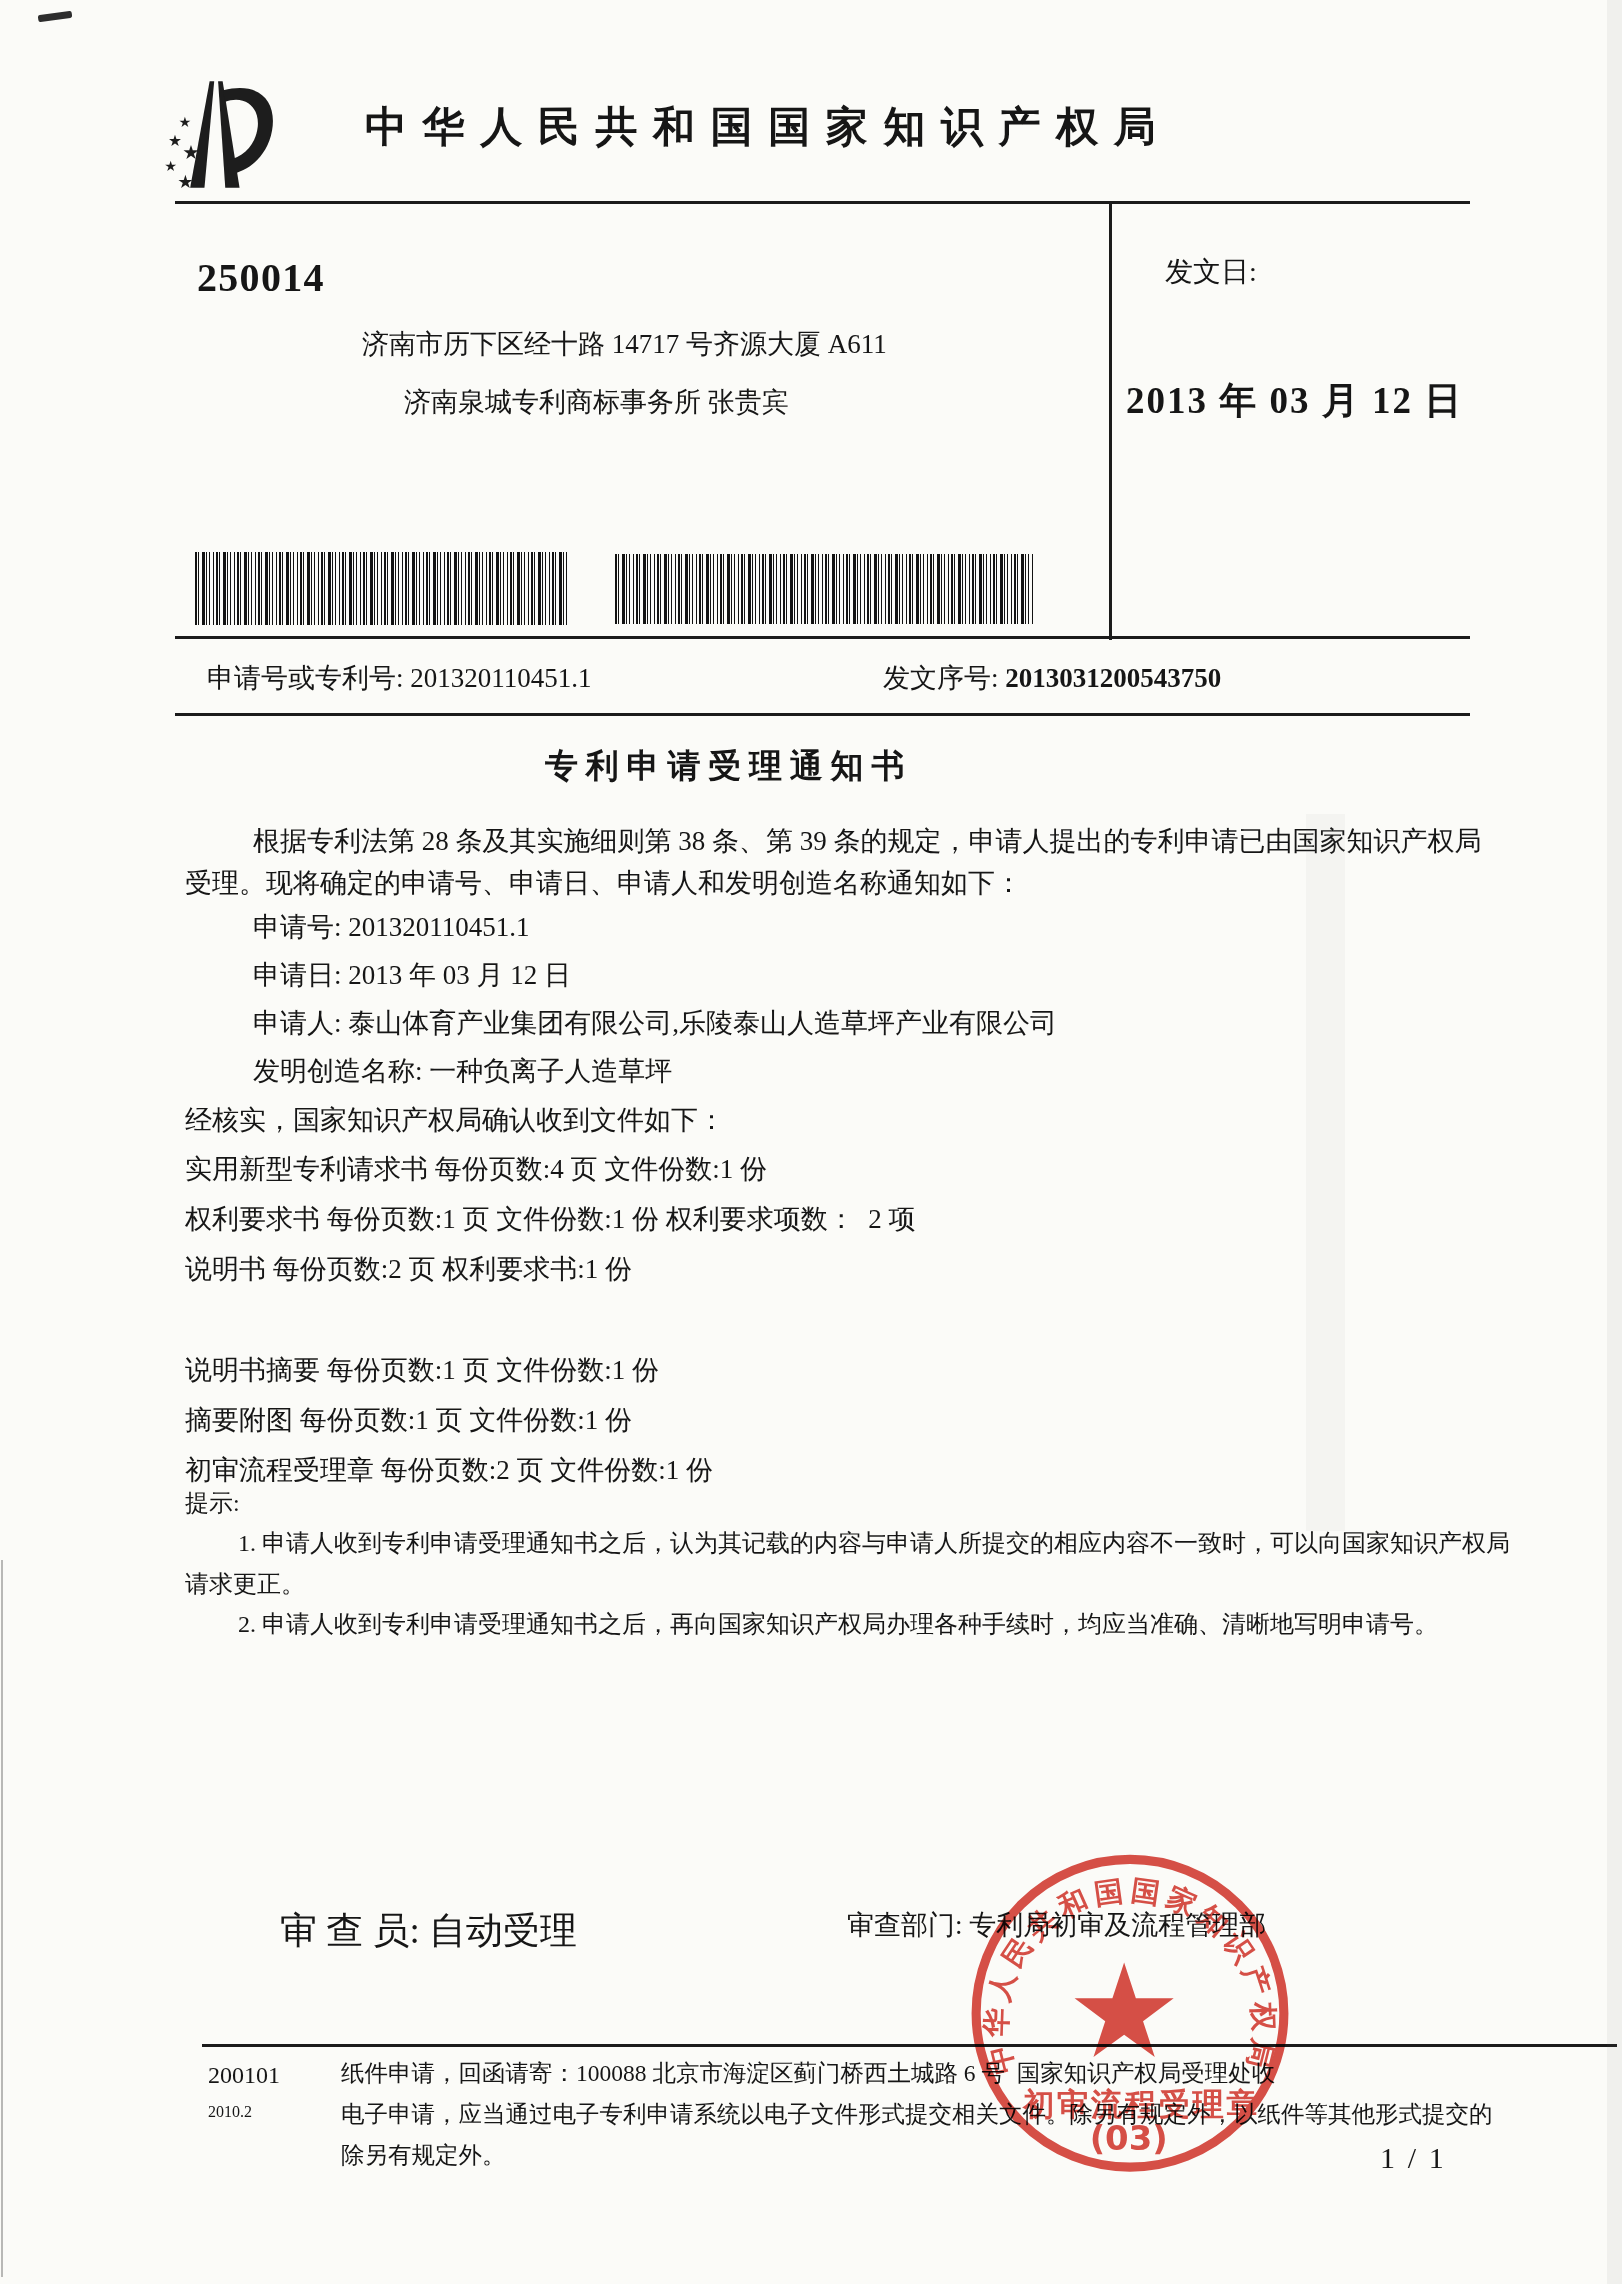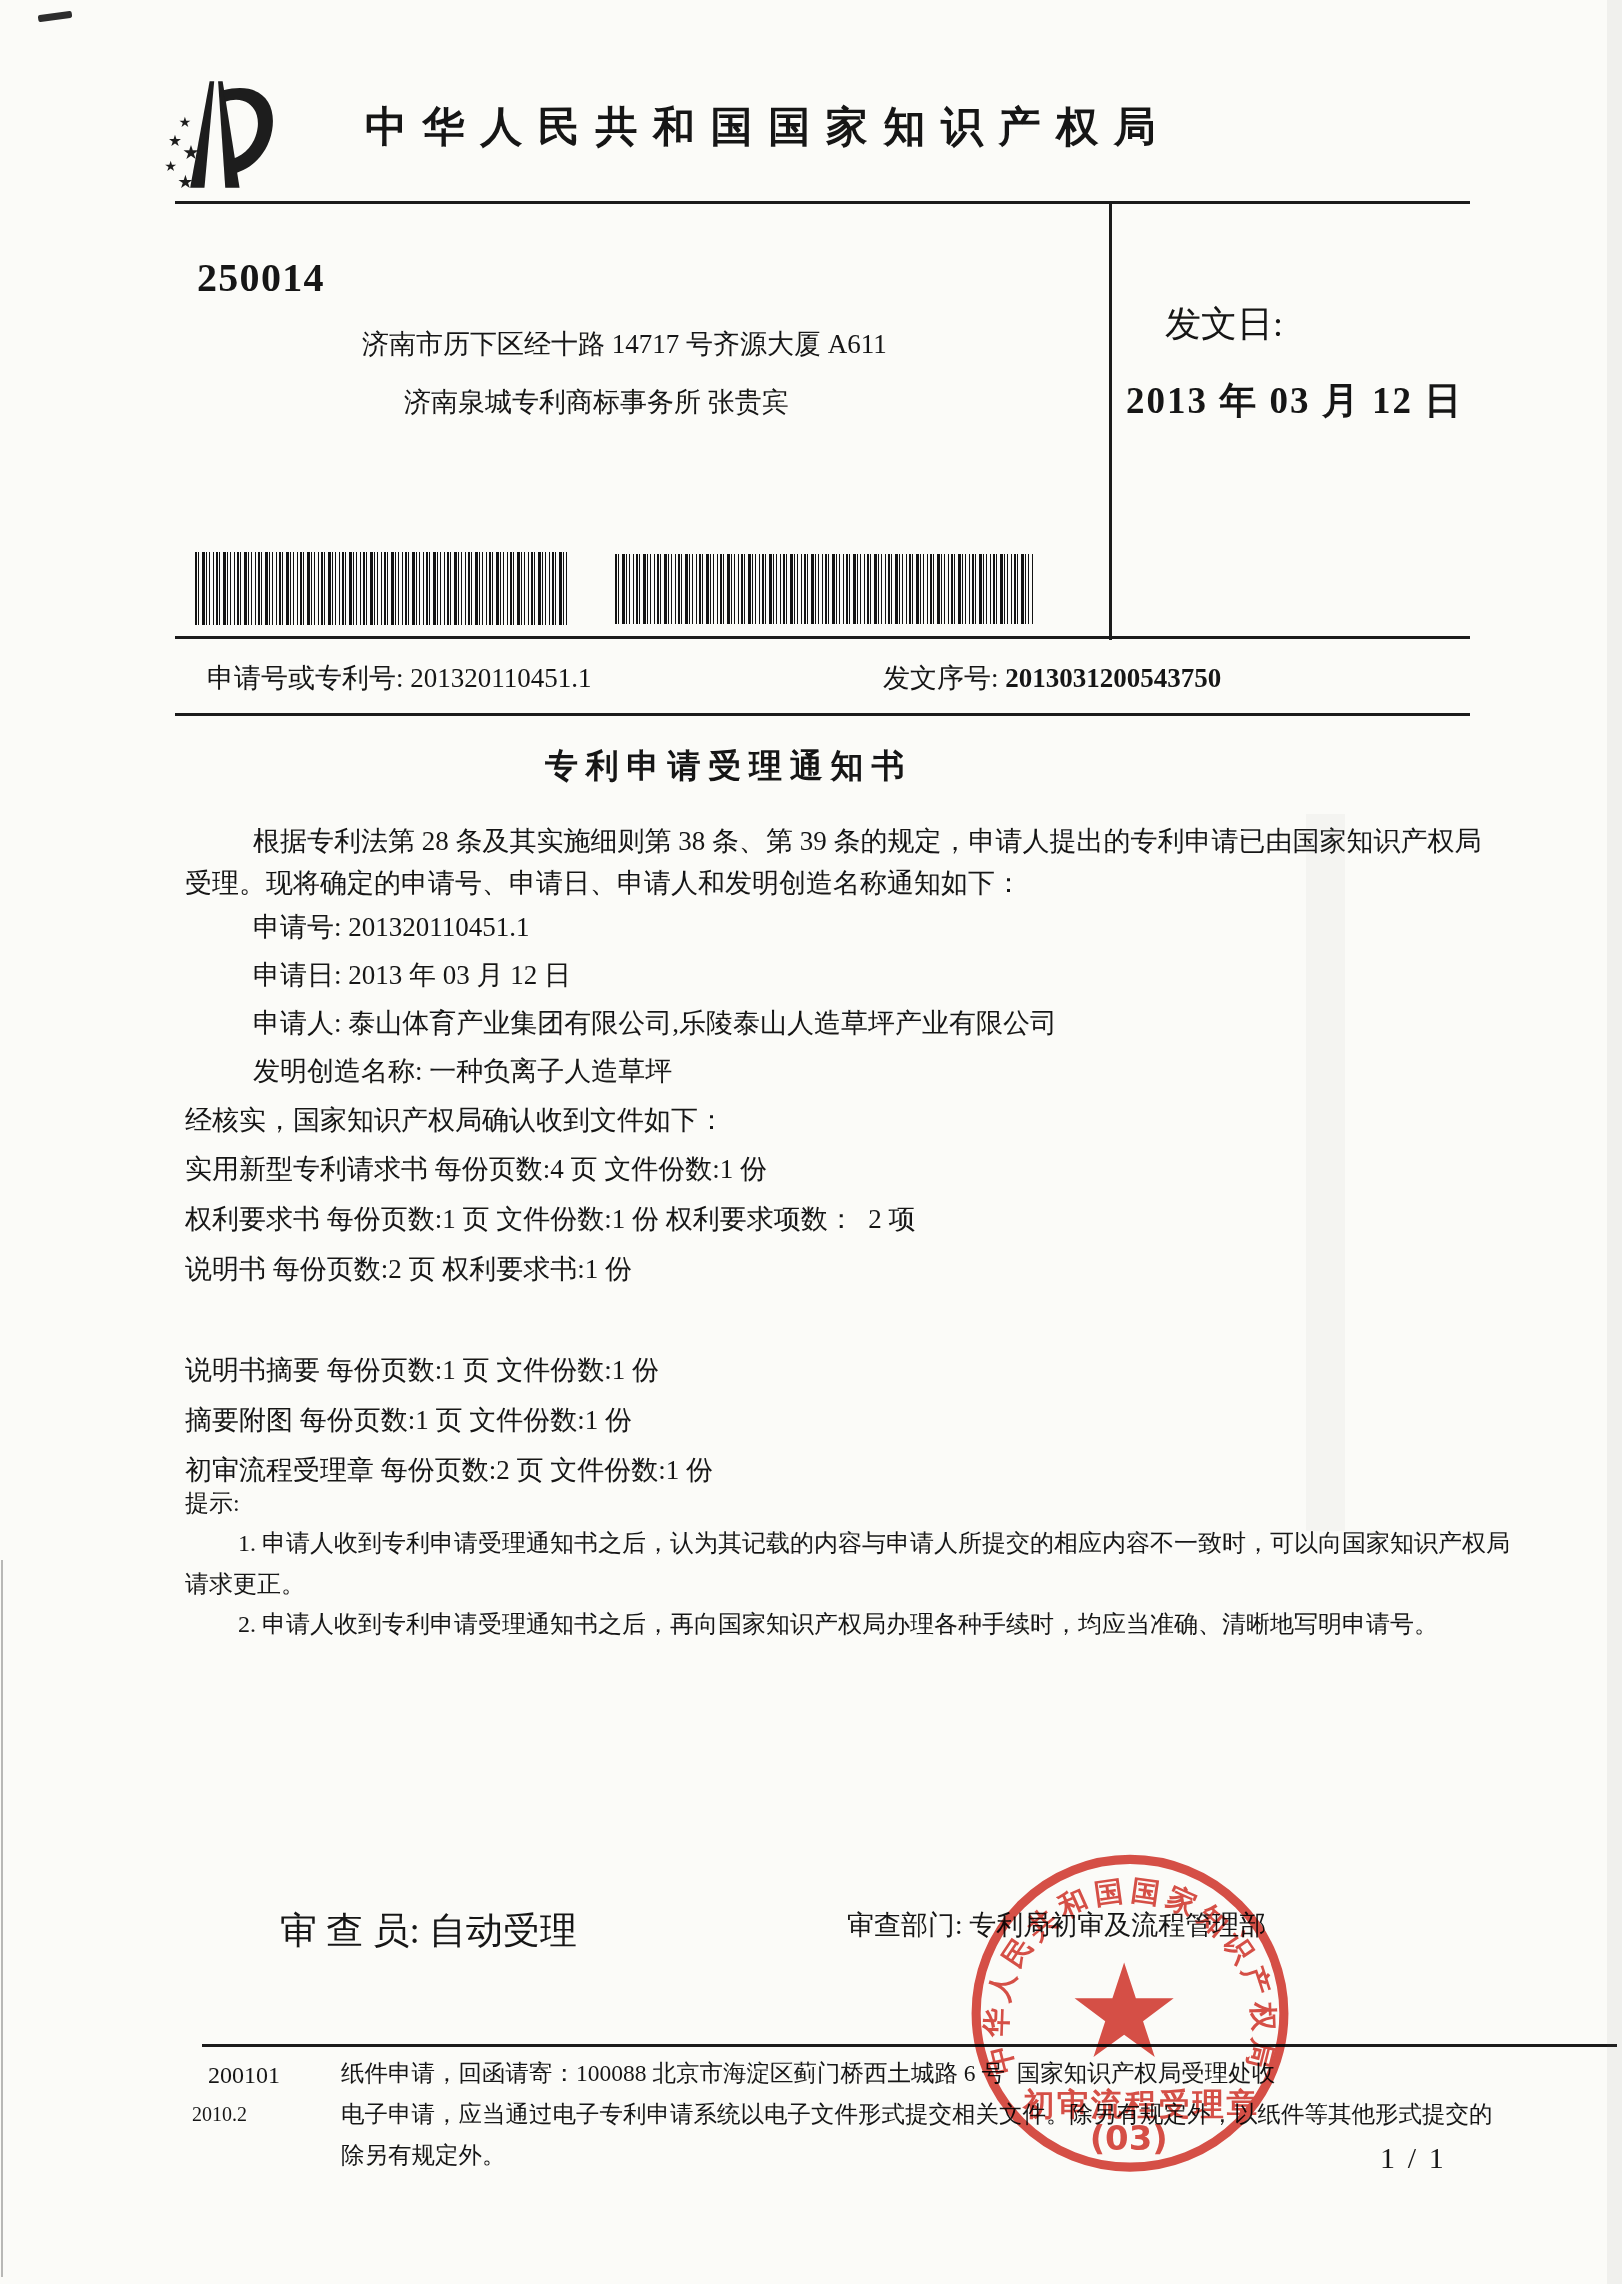--- a/index.html
+++ b/index.html
@@ -14,21 +14,21 @@
   #hdr-title{left:365px;top:102px;font-size:42px;font-weight:bold;letter-spacing:15.6px;}
   #rule-top{left:175px;top:201px;width:1295px;height:3.3px;}
   #vdiv{left:1109px;top:201px;width:2.6px;height:439px;}
   #rule-mid{left:175px;top:636px;width:1295px;height:3.3px;}
   #rule-low{left:175px;top:713px;width:1295px;height:2.6px;}
 
   
   #code-big{left:197px;top:254px;font-size:40px;font-weight:bold;letter-spacing:1.3px;}
   #addr1{left:362px;top:328px;font-size:27px;}
   #addr2{left:404px;top:386px;font-size:27px;}
-  #fawenri{left:1165px;top:255px;font-size:36px;margin-top:48px;}
+  #fawenri{left:1165px;top:255px;font-size:28px;}
   #fadate{left:1126px;top:379px;font-size:37px;font-weight:bold;letter-spacing:2px;}
 
   
   .barcode{position:absolute;background:repeating-linear-gradient(90deg,
       #121212 0 2px,#fbfbf8 2px 3.3px,#121212 3.3px 3.9px,#fbfbf8 3.9px 7.2px,
       #121212 7.2px 9.8px,#fbfbf8 9.8px 11px,#121212 11px 11.7px,#fbfbf8 11.7px 13.7px,
       #121212 13.7px 15px,#fbfbf8 15px 18px,#121212 18px 19px,#fbfbf8 19px 21px);}
   #barcode1{left:195px;top:552px;width:375px;height:73px;}
   #barcode2{left:615px;top:554px;width:418px;height:70px;}
 
@@ -60,21 +60,21 @@
   #tip1b{left:185px;top:1570px;font-size:24px;}
   #tip2{left:238px;top:1610px;font-size:24px;}
 
   
   #examiner{left:280px;top:1909px;font-size:37px;}
   #dept{left:847px;top:1909px;font-size:27px;}
 
   
   #rule-footer{left:202px;top:2044px;width:1415px;height:3.3px;}
   #fcode1{left:208px;top:2061px;font-size:24px;}
-  #fcode2{left:192px;top:2102px;font-size:20px;}
+  #fcode2{left:208px;top:2102px;font-size:16px;}
   #fl1{left:341px;top:2059px;font-size:23.5px;}
   #fl2{left:341px;top:2100px;font-size:23.5px;}
   #fl3{left:341px;top:2141px;font-size:23.5px;}
   #pageind{left:1380px;top:2140px;font-size:30px;letter-spacing:2.6px;}
 
   
   #stamp{position:absolute;left:967px;top:1849px;width:326px;height:326px;
          mix-blend-mode:multiply;opacity:.93;}
 
   

